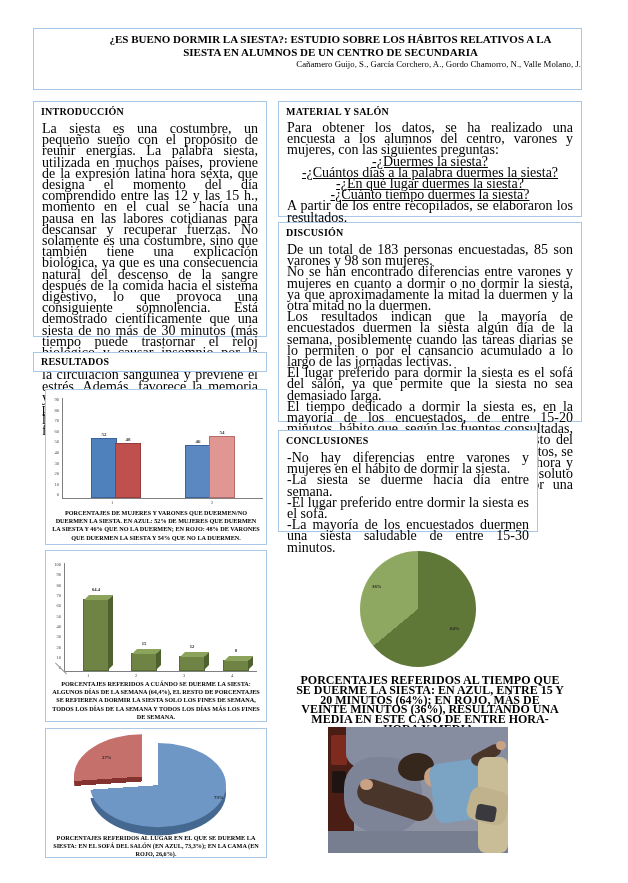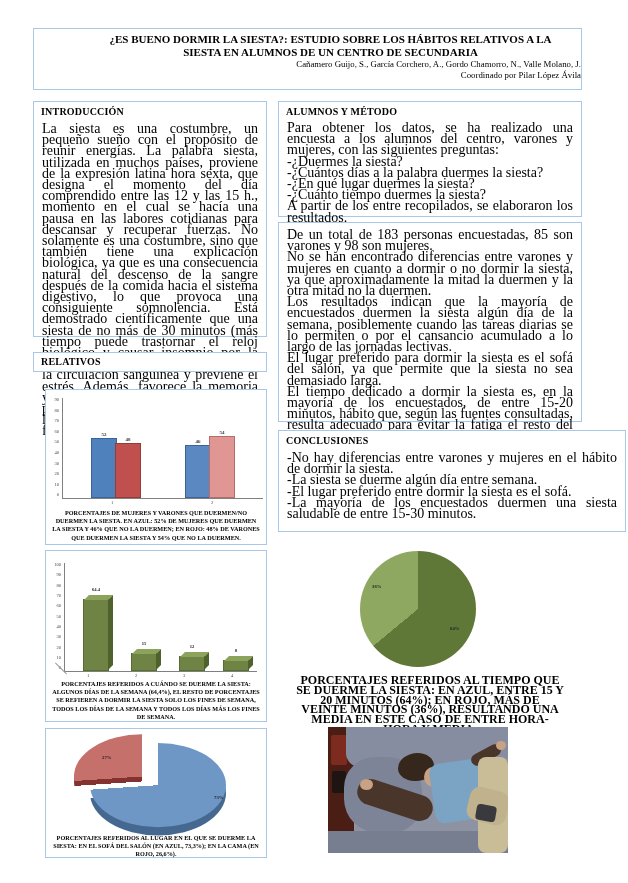--- a/index.html
+++ b/index.html
@@ -49,50 +49,50 @@
   .ph{position:absolute;}
 </style>
 </head>
 <body>
 
 <div class="poster">
 
   <div class="box hdr center" style="left:33px;top:28px;width:549px;height:62px;">
     <div class="hdr-title">¿ES BUENO DORMIR LA SIESTA?: ESTUDIO SOBRE LOS HÁBITOS RELATIVOS A LA SIESTA EN ALUMNOS DE UN CENTRO DE SECUNDARIA</div>
     <div class="hdr-sub">Cañamero Guijo, S., García Corchero, A., Gordo Chamorro, N., Valle Molano, J.</div>
-    <div class="hdr-sub">Coordinado por Pilar López Ávila</div>
   </div>
 
   <div class="box" style="left:33px;top:101px;width:234px;height:236px;">
     <div class="sec-title">INTRODUCCIÓN</div>
     <div class="body-text">La siesta es una costumbre, un pequeño sueño con el propósito de reunir energías. La palabra siesta, utilizada en muchos países, proviene de la expresión latina hora sexta, que designa el momento del día comprendido entre las 12 y las 15 h., momento en el cual se hacía una pausa en las labores cotidianas para descansar y recuperar fuerzas. No solamente es una costumbre, sino que también tiene una explicación biológica, ya que es una consecuencia natural del descenso de la sangre después de la comida hacia el sistema digestivo, lo que provoca una consiguiente somnolencia. Está demostrado científicamente que una siesta de no más de 30 minutos (más tiempo puede trastornar el reloj biológico y causar insomnio por la noche), mejora la salud en general y la circulación sanguínea y previene el estrés. Además, favorece la memoria y los mecanismos de aprendizaje, y proporciona la facultad de prolongar la jornada de trabajo al resistir sin fatiga acumulada.</div>
   </div>
 
   <div class="box" style="left:278px;top:101px;width:304px;height:116px;">
-    <div class="sec-title">ALUMNOS Y MÉTODO</div>
+    <div class="sec-title">MATERIAL Y SALÓN</div>
     <div class="body-text" style="padding-top:5px;">Para obtener los datos, se ha realizado una encuesta a los alumnos del centro, varones y mujeres, con las siguientes preguntas:</div>
-    <div class="body-text lines" style="padding-top:0;text-align:left;"><span>-¿Duermes la siesta?</span><span>-¿Cuántos días a la palabra duermes la siesta?</span><span>-¿En qué lugar duermes la siesta?</span><span>-¿Cuánto tiempo duermes la siesta?</span></div>
+    <div class="body-text lines" style="padding-top:0;text-align:center;text-decoration:underline;"><span>-¿Duermes la siesta?</span><span>-¿Cuántos días a la palabra duermes la siesta?</span><span>-¿En qué lugar duermes la siesta?</span><span>-¿Cuánto tiempo duermes la siesta?</span></div>
     <div class="body-text" style="padding-top:0;">A partir de los entre recopilados, se elaboraron los resultados.</div>
   </div>
 
   <div class="box" style="left:278px;top:222px;width:304px;height:200px;">
+    <div class="sec-title">DISCUSIÓN</div>
     <div class="body-text">De un total de 183 personas encuestadas, 85 son varones y 98 son mujeres.
 No se han encontrado diferencias entre varones y mujeres en cuanto a dormir o no dormir la siesta, ya que aproximadamente la mitad la duermen y la otra mitad no la duermen.
 Los resultados indican que la mayoría de encuestados duermen la siesta algún día de la semana, posiblemente cuando las tareas diarias se lo permiten o por el cansancio acumulado a lo largo de las jornadas lectivas.
 El lugar preferido para dormir la siesta es el sofá del salón, ya que permite que la siesta no sea demasiado larga.
 El tiempo dedicado a dormir la siesta es, en la mayoría de los encuestados, de entre 15-20 minutos, hábito que, según las fuentes consultadas, resulta adecuado para evitar la fatiga el resto del día. Cuando la siesta es mayor a 15-20 minutos, se ha obtenido que la media de tiempo es de hora y media, hábito que no resulta en absoluto recomendado, pero que es practicado por una minoría.</div>
   </div>
 
-  <div class="box" style="left:278px;top:430px;width:348px;height:102px;">
+  <div class="box" style="left:278px;top:430px;width:260px;height:102px;">
     <div class="sec-title">CONCLUSIONES</div>
-    <div class="body-text lines"><span>-No hay diferencias entre varones y mujeres en el hábito de dormir la siesta.</span><span>-La siesta se duerme algún día entre semana.</span><span>-El lugar preferido entre dormir la siesta es el sofá.</span><span>-La mayoría de los encuestados duermen una siesta saludable de entre 15-30 minutos.</span></div>
+    <div class="body-text lines"><span>-No hay diferencias entre varones y mujeres en el hábito de dormir la siesta.</span><span>-La siesta se duerme hacía día entre semana.</span><span>-El lugar preferido entre dormir la siesta es el sofá.</span><span>-La mayoría de los encuestados duermen una siesta saludable de entre 15-30 minutos.</span></div>
   </div>
 
   <div class="box" style="left:33px;top:352px;width:234px;height:20px;">
-    <div class="sec-title" style="padding-top:3px;">RELATIVOS</div>
+    <div class="sec-title" style="padding-top:3px;">RESULTADOS</div>
   </div>
 
   <div class="box" style="left:45px;top:389px;width:222px;height:156px;">
     <div class="yticks" style="left:2px;top:8px;width:11px;height:100px;">
         <span>90</span>
         <span>80</span>
         <span>70</span>
         <span>60</span>
         <span>50</span>
         <span>40</span>

